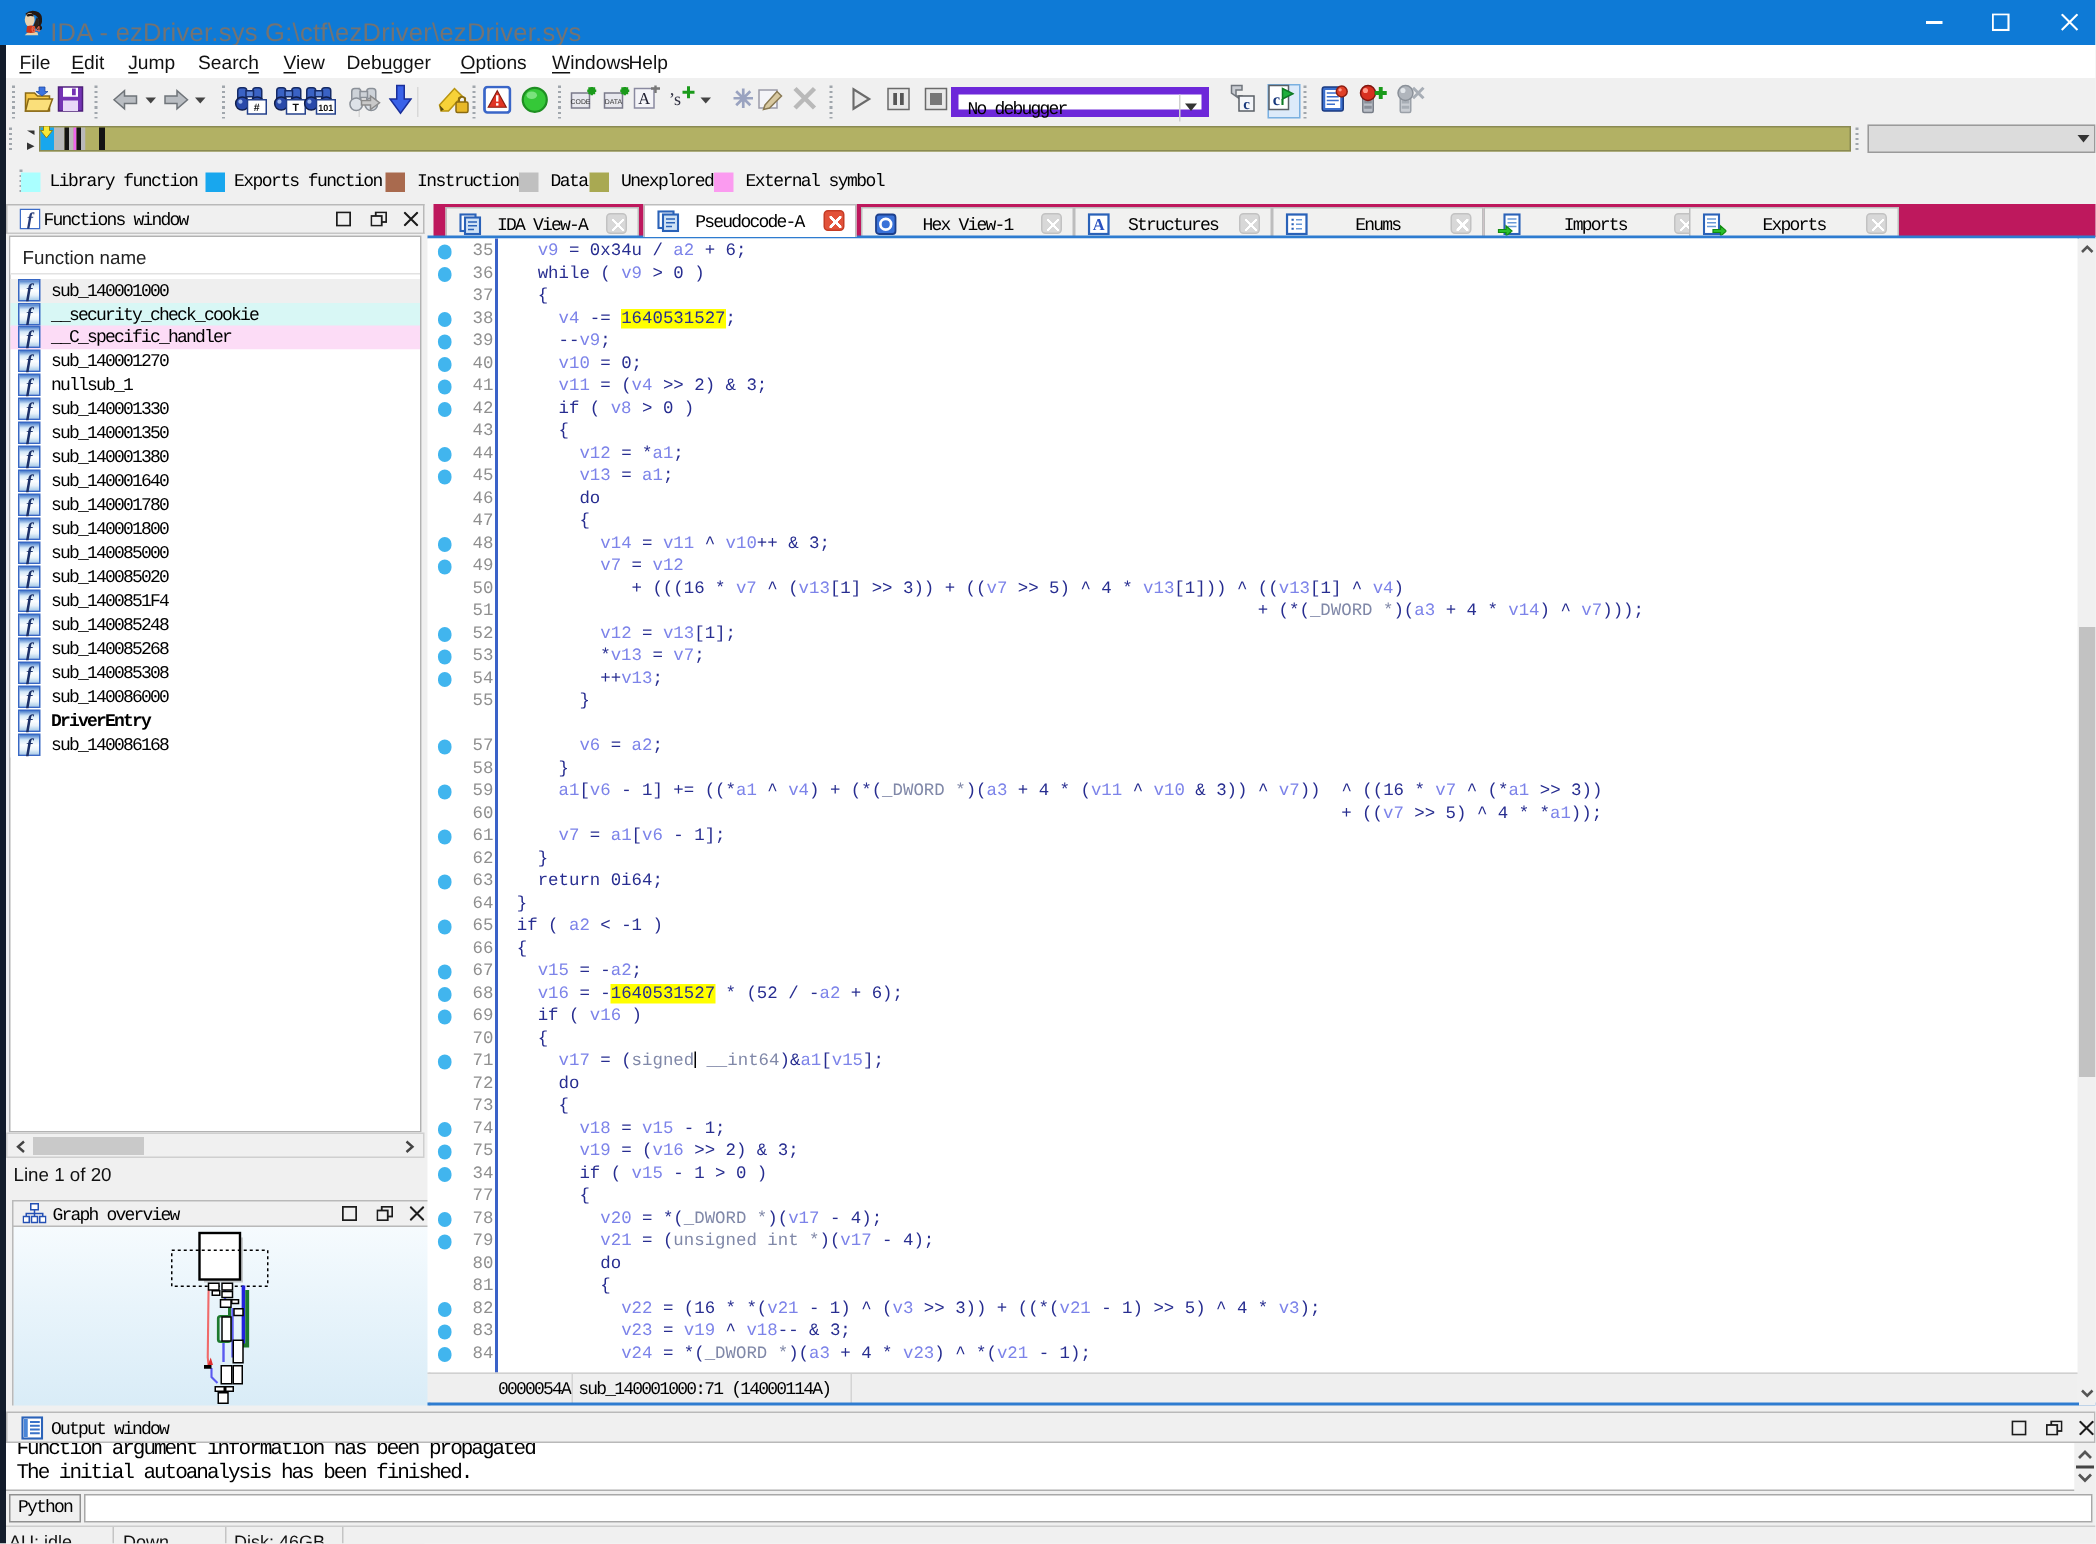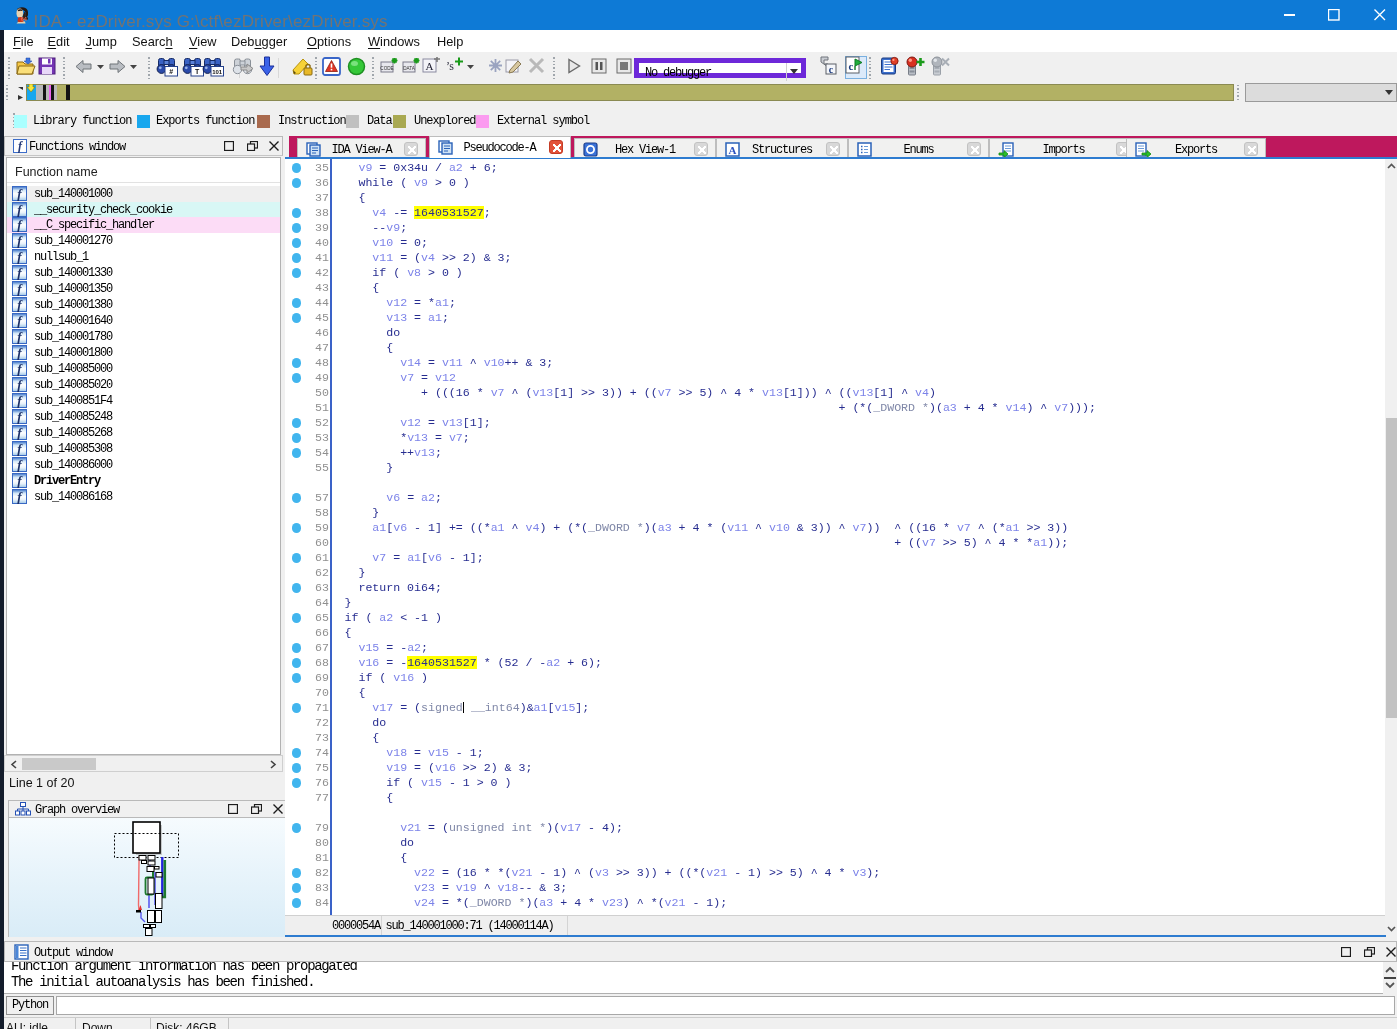--- a/index.html
+++ b/index.html
@@ -119,21 +119,21 @@
   </svg>
 <div id="menubar" class="abs">
     <span class="mi" style="left:9.0px"><u>F</u>ile</span>
     <span class="mi" style="left:43.5px"><u>E</u>dit</span>
     <span class="mi" style="left:81.5px"><u>J</u>ump</span>
     <span class="mi" style="left:128.0px">Searc<u>h</u></span>
     <span class="mi" style="left:185.0px"><u>V</u>iew</span>
     <span class="mi" style="left:227.0px">Deb<u>u</u>gger</span>
     <span class="mi" style="left:303.0px"><u>O</u>ptions</span>
     <span class="mi" style="left:364.0px"><u>W</u>indows</span>
-    <span class="mi" style="left:433.0px">Help</span>
+    <span class="mi" style="left:415px">Help</span>
   </div>
 <div id="toolbar" class="abs">
     <div class="handle" style="left:4px;top:5px;height:22px"></div>
     <div class="handle" style="left:59px;top:5px;height:22px"></div>
     <div class="handle" style="left:144px;top:5px;height:22px"></div>
     <div class="handle" style="left:311px;top:5px;height:22px"></div>
     <div class="handle" style="left:368px;top:5px;height:22px"></div>
     <div class="handle" style="left:549px;top:5px;height:22px"></div>
     <div class="handle" style="left:865px;top:5px;height:22px"></div>
     <div class="tsep" style="left:235px;top:6px;height:20px"></div>
@@ -607,22 +607,23 @@
 <div class="cl" style="top:466.0px"><span class="ln">66</span><span class="ct">&nbsp;&nbsp;{</span></div>
 <div class="cl" style="top:481.0px"><span class="dot"></span><span class="ln">67</span><span class="ct">&nbsp;&nbsp;&nbsp;&nbsp;<span class="v">v15</span> = -<span class="v">a2</span>;</span></div>
 <div class="cl" style="top:496.0px"><span class="dot"></span><span class="ln">68</span><span class="ct">&nbsp;&nbsp;&nbsp;&nbsp;<span class="v">v16</span> = -<span class="y">1640531527</span> * (52 / -<span class="v">a2</span> + 6);</span></div>
 <div class="cl" style="top:511.0px"><span class="dot"></span><span class="ln">69</span><span class="ct">&nbsp;&nbsp;&nbsp;&nbsp;if ( <span class="v">v16</span> )</span></div>
 <div class="cl" style="top:526.0px"><span class="ln">70</span><span class="ct">&nbsp;&nbsp;&nbsp;&nbsp;{</span></div>
 <div class="cl" style="top:541.0px"><span class="dot"></span><span class="ln">71</span><span class="ct">&nbsp;&nbsp;&nbsp;&nbsp;&nbsp;&nbsp;<span class="v">v17</span> = (<span class="c">signed</span><span class="cur"></span><span class="c"> __int64</span>)&amp;<span class="v">a1</span>[<span class="v">v15</span>];</span></div>
 <div class="cl" style="top:556.0px"><span class="ln">72</span><span class="ct">&nbsp;&nbsp;&nbsp;&nbsp;&nbsp;&nbsp;do</span></div>
 <div class="cl" style="top:571.0px"><span class="ln">73</span><span class="ct">&nbsp;&nbsp;&nbsp;&nbsp;&nbsp;&nbsp;{</span></div>
 <div class="cl" style="top:586.0px"><span class="dot"></span><span class="ln">74</span><span class="ct">&nbsp;&nbsp;&nbsp;&nbsp;&nbsp;&nbsp;&nbsp;&nbsp;<span class="v">v18</span> = <span class="v">v15</span> - 1;</span></div>
 <div class="cl" style="top:601.0px"><span class="dot"></span><span class="ln">75</span><span class="ct">&nbsp;&nbsp;&nbsp;&nbsp;&nbsp;&nbsp;&nbsp;&nbsp;<span class="v">v19</span> = (<span class="v">v16</span> &gt;&gt; 2) &amp; 3;</span></div>
-<div class="cl" style="top:616.0px"><span class="dot"></span><span class="ln">76</span><span class="ct">&nbsp;&nbsp;&nbsp;&nbsp;&nbsp;&nbsp;&nbsp;&nbsp;if ( <span class="v">v15</span> - 1 &gt; 0 )</span></div>
+<div class="cl" style="top:616.0px"><span class="dot"></span><span class="ln">34</span><span class="ct">&nbsp;&nbsp;&nbsp;&nbsp;&nbsp;&nbsp;&nbsp;&nbsp;if ( <span class="v">v15</span> - 1 &gt; 0 )</span></div>
 <div class="cl" style="top:631.0px"><span class="ln">77</span><span class="ct">&nbsp;&nbsp;&nbsp;&nbsp;&nbsp;&nbsp;&nbsp;&nbsp;{</span></div>
+<div class="cl" style="top:646.0px"><span class="dot"></span><span class="ln">78</span><span class="ct">&nbsp;&nbsp;&nbsp;&nbsp;&nbsp;&nbsp;&nbsp;&nbsp;&nbsp;&nbsp;<span class="v">v20</span> = *(<span class="c">_DWORD *</span>)(<span class="v">v17</span> - 4);</span></div>
 <div class="cl" style="top:661.0px"><span class="dot"></span><span class="ln">79</span><span class="ct">&nbsp;&nbsp;&nbsp;&nbsp;&nbsp;&nbsp;&nbsp;&nbsp;&nbsp;&nbsp;<span class="v">v21</span> = (<span class="c">unsigned int *</span>)(<span class="v">v17</span> - 4);</span></div>
 <div class="cl" style="top:676.0px"><span class="ln">80</span><span class="ct">&nbsp;&nbsp;&nbsp;&nbsp;&nbsp;&nbsp;&nbsp;&nbsp;&nbsp;&nbsp;do</span></div>
 <div class="cl" style="top:691.0px"><span class="ln">81</span><span class="ct">&nbsp;&nbsp;&nbsp;&nbsp;&nbsp;&nbsp;&nbsp;&nbsp;&nbsp;&nbsp;{</span></div>
 <div class="cl" style="top:706.0px"><span class="dot"></span><span class="ln">82</span><span class="ct">&nbsp;&nbsp;&nbsp;&nbsp;&nbsp;&nbsp;&nbsp;&nbsp;&nbsp;&nbsp;&nbsp;&nbsp;<span class="v">v22</span> = (16 * *(<span class="v">v21</span> - 1) ^ (<span class="v">v3</span> &gt;&gt; 3)) + ((*(<span class="v">v21</span> - 1) &gt;&gt; 5) ^ 4 * <span class="v">v3</span>);</span></div>
 <div class="cl" style="top:721.0px"><span class="dot"></span><span class="ln">83</span><span class="ct">&nbsp;&nbsp;&nbsp;&nbsp;&nbsp;&nbsp;&nbsp;&nbsp;&nbsp;&nbsp;&nbsp;&nbsp;<span class="v">v23</span> = <span class="v">v19</span> ^ <span class="v">v18</span>-- &amp; 3;</span></div>
 <div class="cl" style="top:736.0px"><span class="dot"></span><span class="ln">84</span><span class="ct">&nbsp;&nbsp;&nbsp;&nbsp;&nbsp;&nbsp;&nbsp;&nbsp;&nbsp;&nbsp;&nbsp;&nbsp;<span class="v">v24</span> = *(<span class="c">_DWORD *</span>)(<span class="v">a3</span> + 4 * <span class="v">v23</span>) ^ *(<span class="v">v21</span> - 1);</span></div>
   </div>
 <div id="gutsep" class="abs"></div>
 <div id="cstatus" class="abs">
 <span class="cscell" style="left:47px">0000054A</span>

